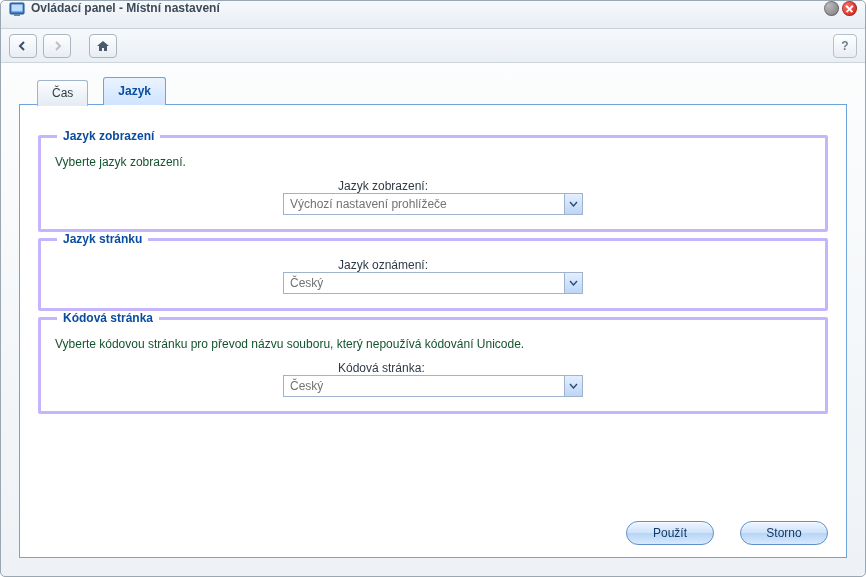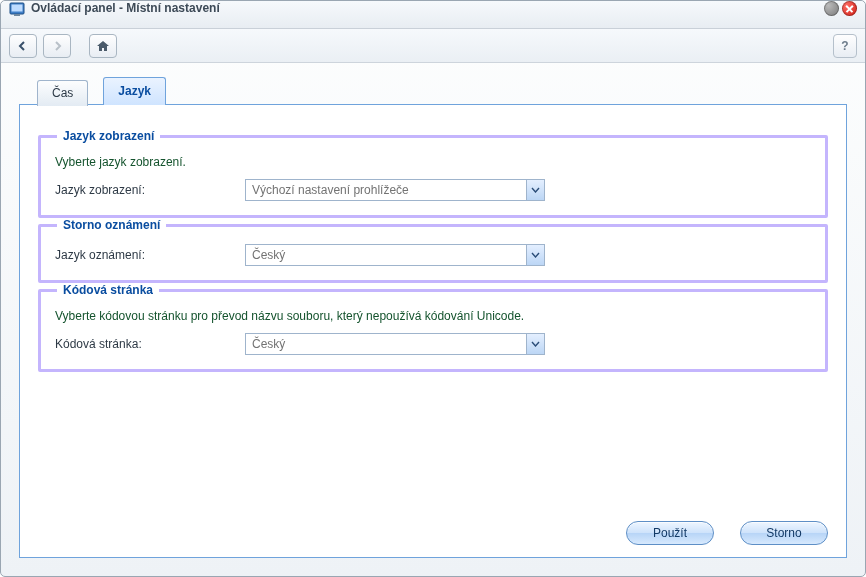--- a/index.html
+++ b/index.html
@@ -80,21 +80,21 @@
       border-radius:2px;
       margin-bottom:0;
       padding: 12px 14px 14px 14px;
     }
     legend {
       color:#0a4da0; font-weight:bold;
       padding: 0 6px;
       margin-left: 2px;
     }
     .desc { color:#14532d; margin-bottom:10px; }
-    .row { display:flex; align-items:center; }
+    .row { display:flex; align-items:center;flex-direction:column; }
     .label { width:190px; color:#2e3a46; }
     .select {
       width:300px;
       border:1px solid #9fb4cc;
       background:#fff;
       height:22px;
       display:flex; align-items:center;
       position:relative; cursor:pointer;
     }
     .select .sel-val { flex:1; padding: 0 6px; color:#737373; }
@@ -174,21 +174,21 @@
             <div class="sel-arrow">
                 <svg width="9" height="6" viewBox="0 0 9 6">
                   <path d="M1 1 L4.5 5 L8 1" fill="none" stroke="#2b4d78" stroke-width="1.4"></path>
                 </svg>
               </div>
           </div>
         </div>
       </fieldset>
 
       <fieldset>
-        <legend>Storno oznámení</legend>
+        <legend>Jazyk stránku</legend>
         <div class="row">
           <div class="label">Jazyk oznámení:</div>
           <div class="select">
             <div class="sel-val">Český</div>
             <div class="sel-arrow">
                 <svg width="9" height="6" viewBox="0 0 9 6">
                   <path d="M1 1 L4.5 5 L8 1" fill="none" stroke="#2b4d78" stroke-width="1.4"></path>
                 </svg>
               </div>
           </div>

